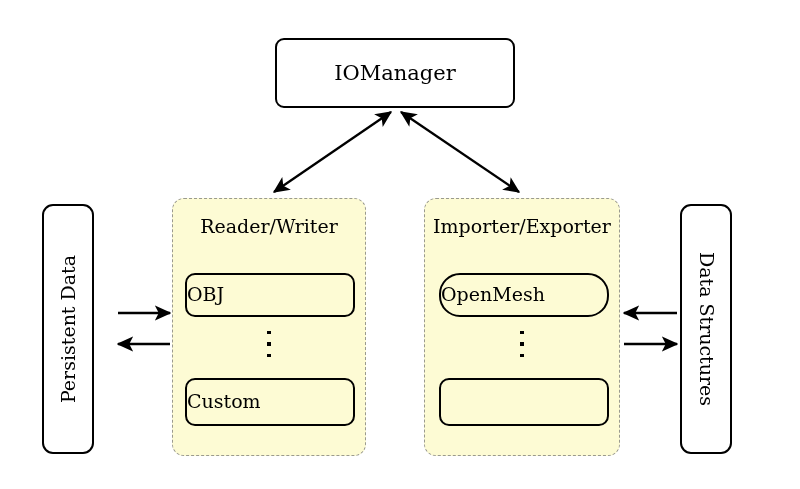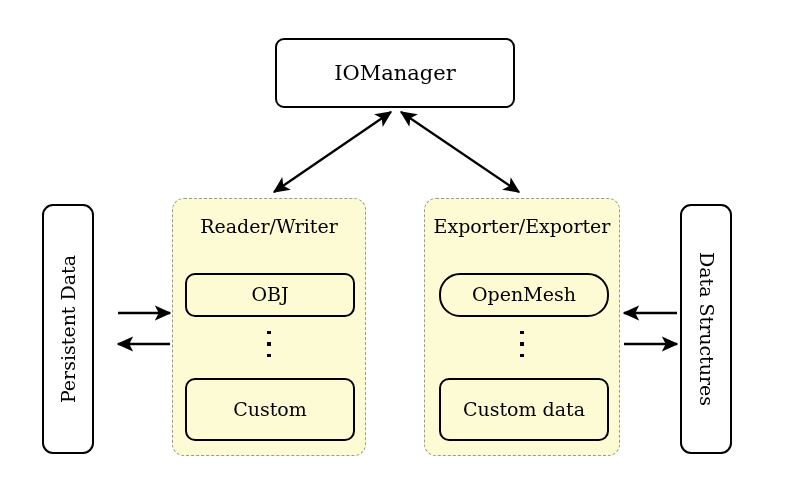--- a/index.html
+++ b/index.html
@@ -121,28 +121,27 @@
 
   
   .item-box {
     position: absolute;
     box-sizing: border-box;
     border: 2.4px solid #000000;
     border-radius: 10px;
     background: #fdfbd4;
     display: flex;
     align-items: center;
-    justify-content: center;
     text-align: center;
     font-size: 19px;
     line-height: 1.25;
     z-index: 3;
   }
   .item-one   { left: 12px; top: 74px; width: 170px; height: 44px; }
-  .item-two   { left: 12px; top: 179px; width: 170px; height: 63px; }
+  .item-two   { left: 12px; top: 179px; width: 170px; height: 48px; }
   #panel-importerexporter .item-one  { left: 14px; width: 170px; border-radius: 21px; }
   #panel-importerexporter .item-two  { left: 14px; width: 170px; }
 
   
   .vdots {
     position: absolute;
     left: 0;
     right: 0;
     top: 132px;
     display: flex;
@@ -211,32 +210,32 @@
 
     <div class="item-box item-two">
       <span>
         <span>Custom</span><br>
       </span>
     </div>
   </div>
 
   <div class="group-panel" id="panel-importerexporter">
 
-    <div class="group-title">Exporter/Exporter</div>
+    <div class="group-title">Importer/Exporter</div>
 
     <div class="item-box item-one">
       <span>OpenMesh</span>
     </div>
 
     <div class="vdots">
       <span></span>
       <span></span>
       <span></span>
     </div>
 
     <div class="item-box item-two">
       <span>
-        <span>Custom data</span><br>
+        <br>
       </span>
     </div>
   </div>
 
 </div>
 
 </body></html>

